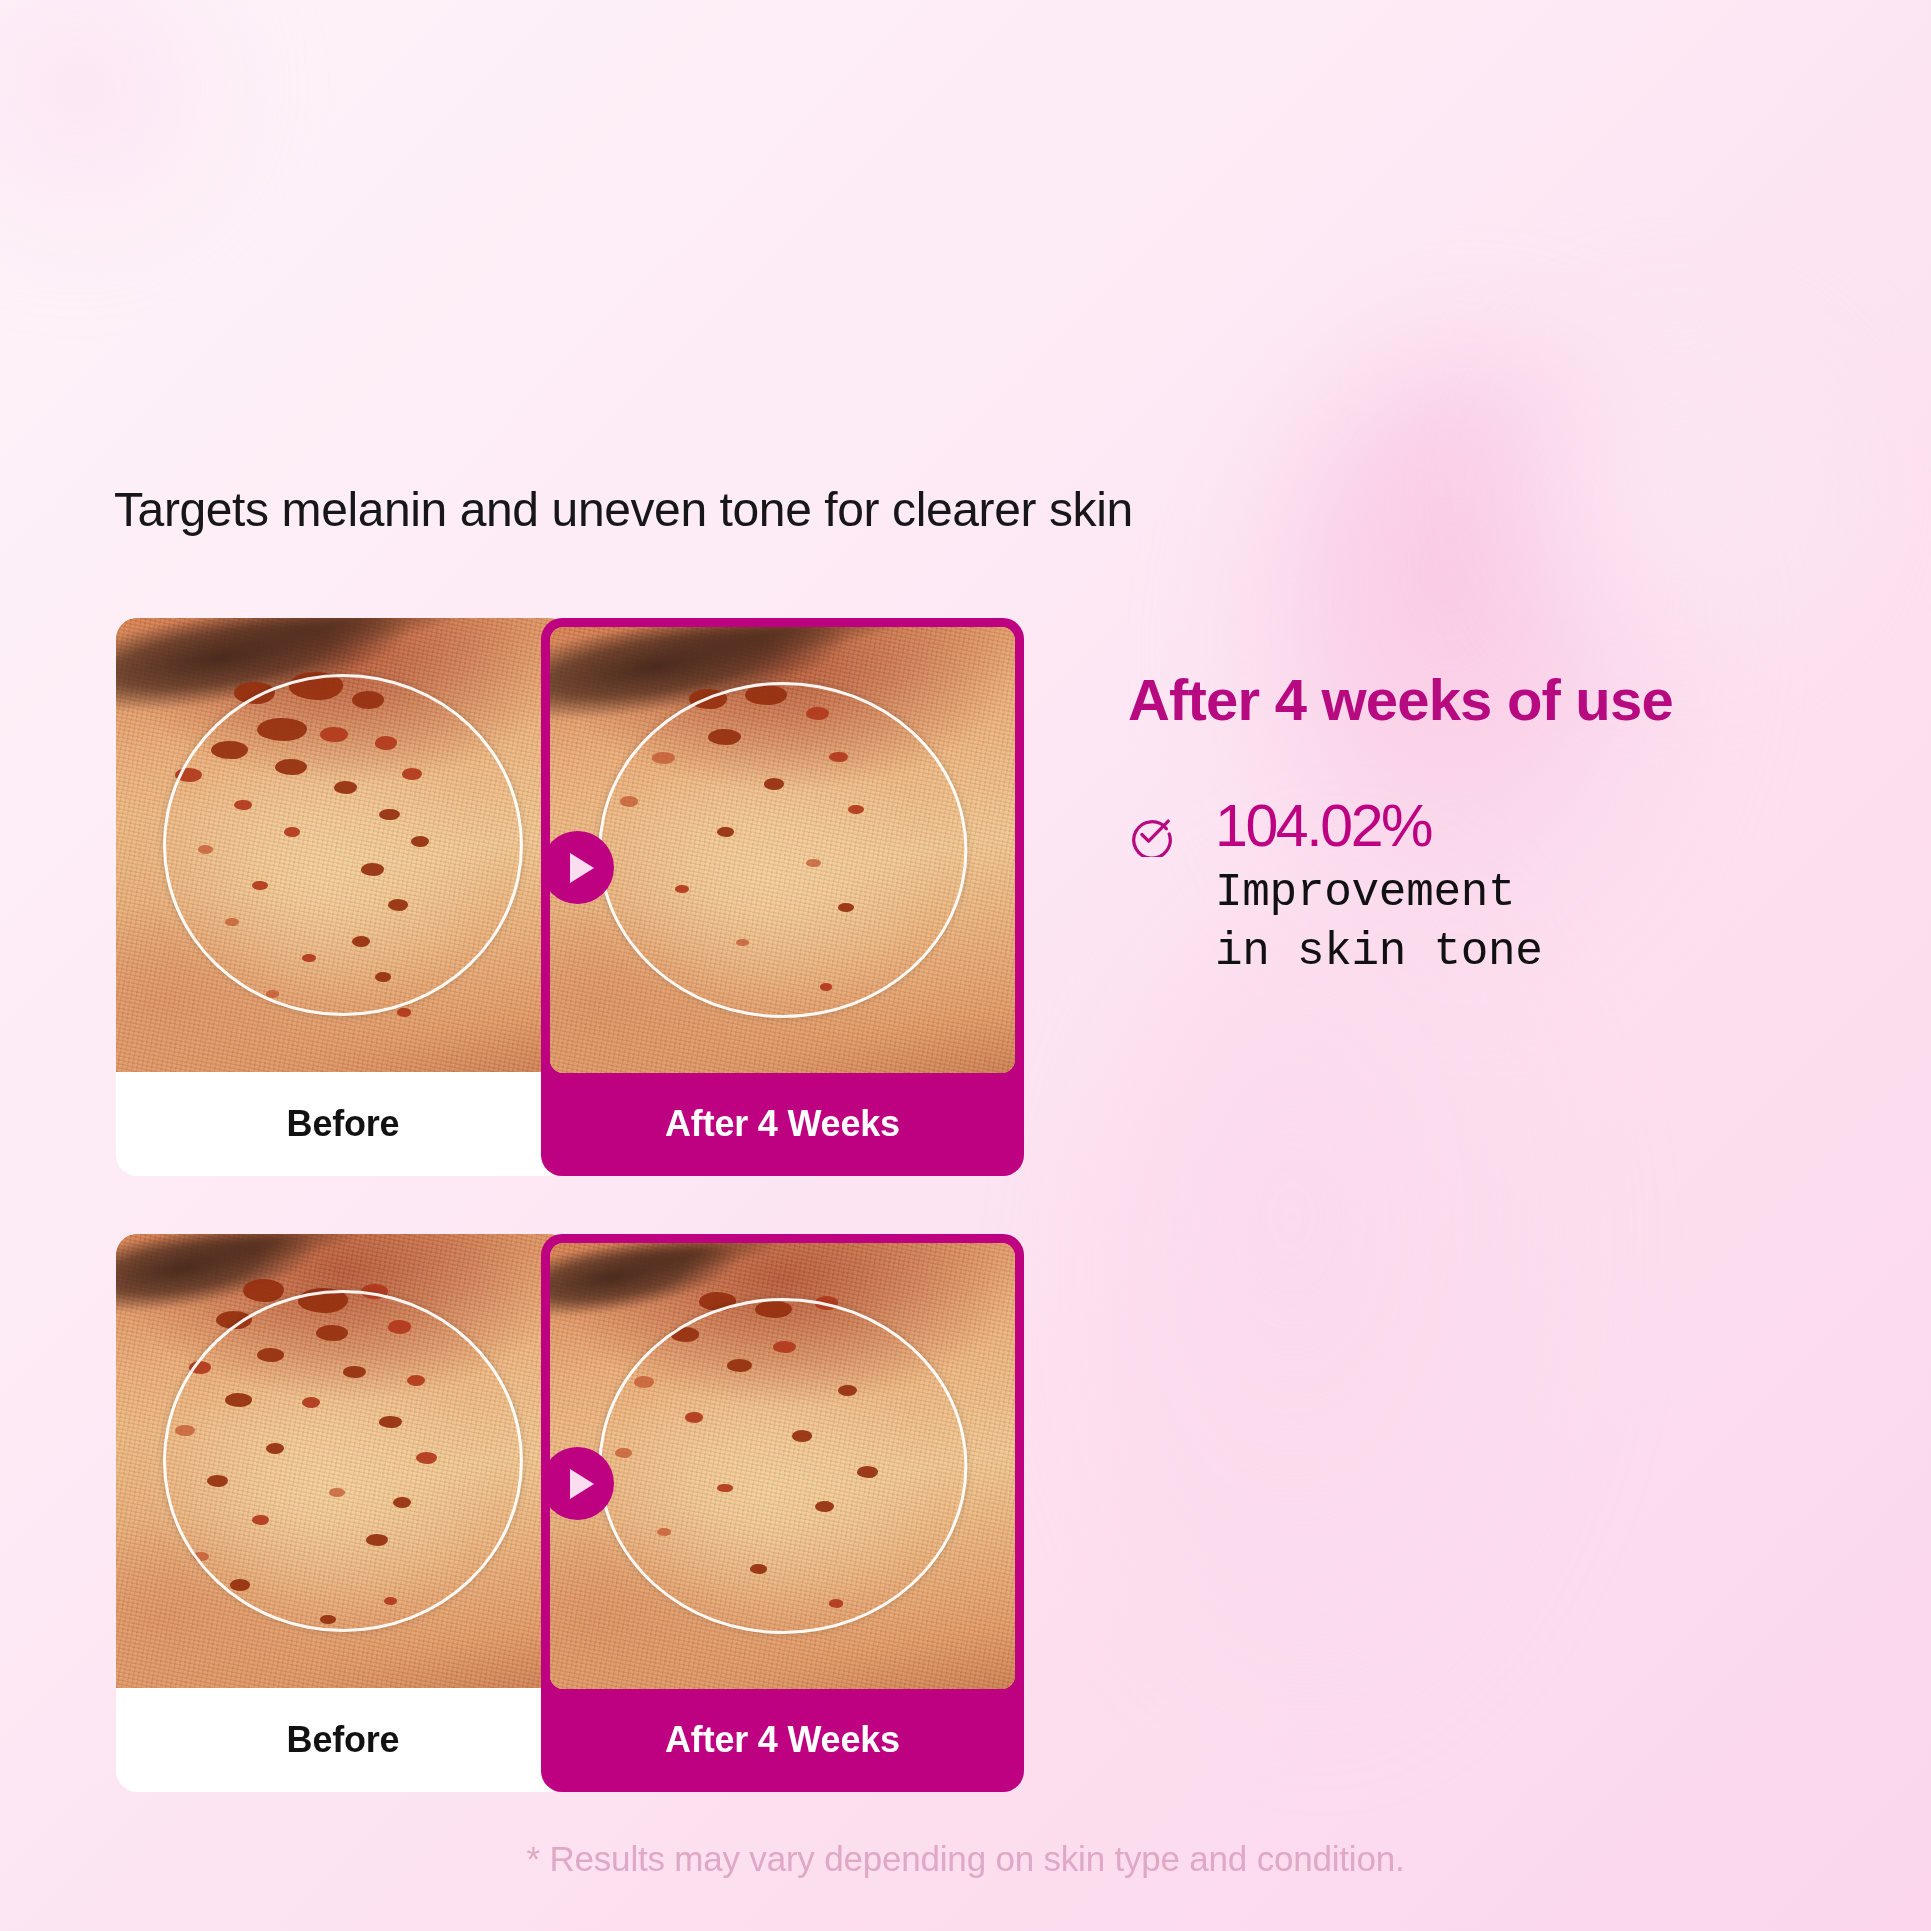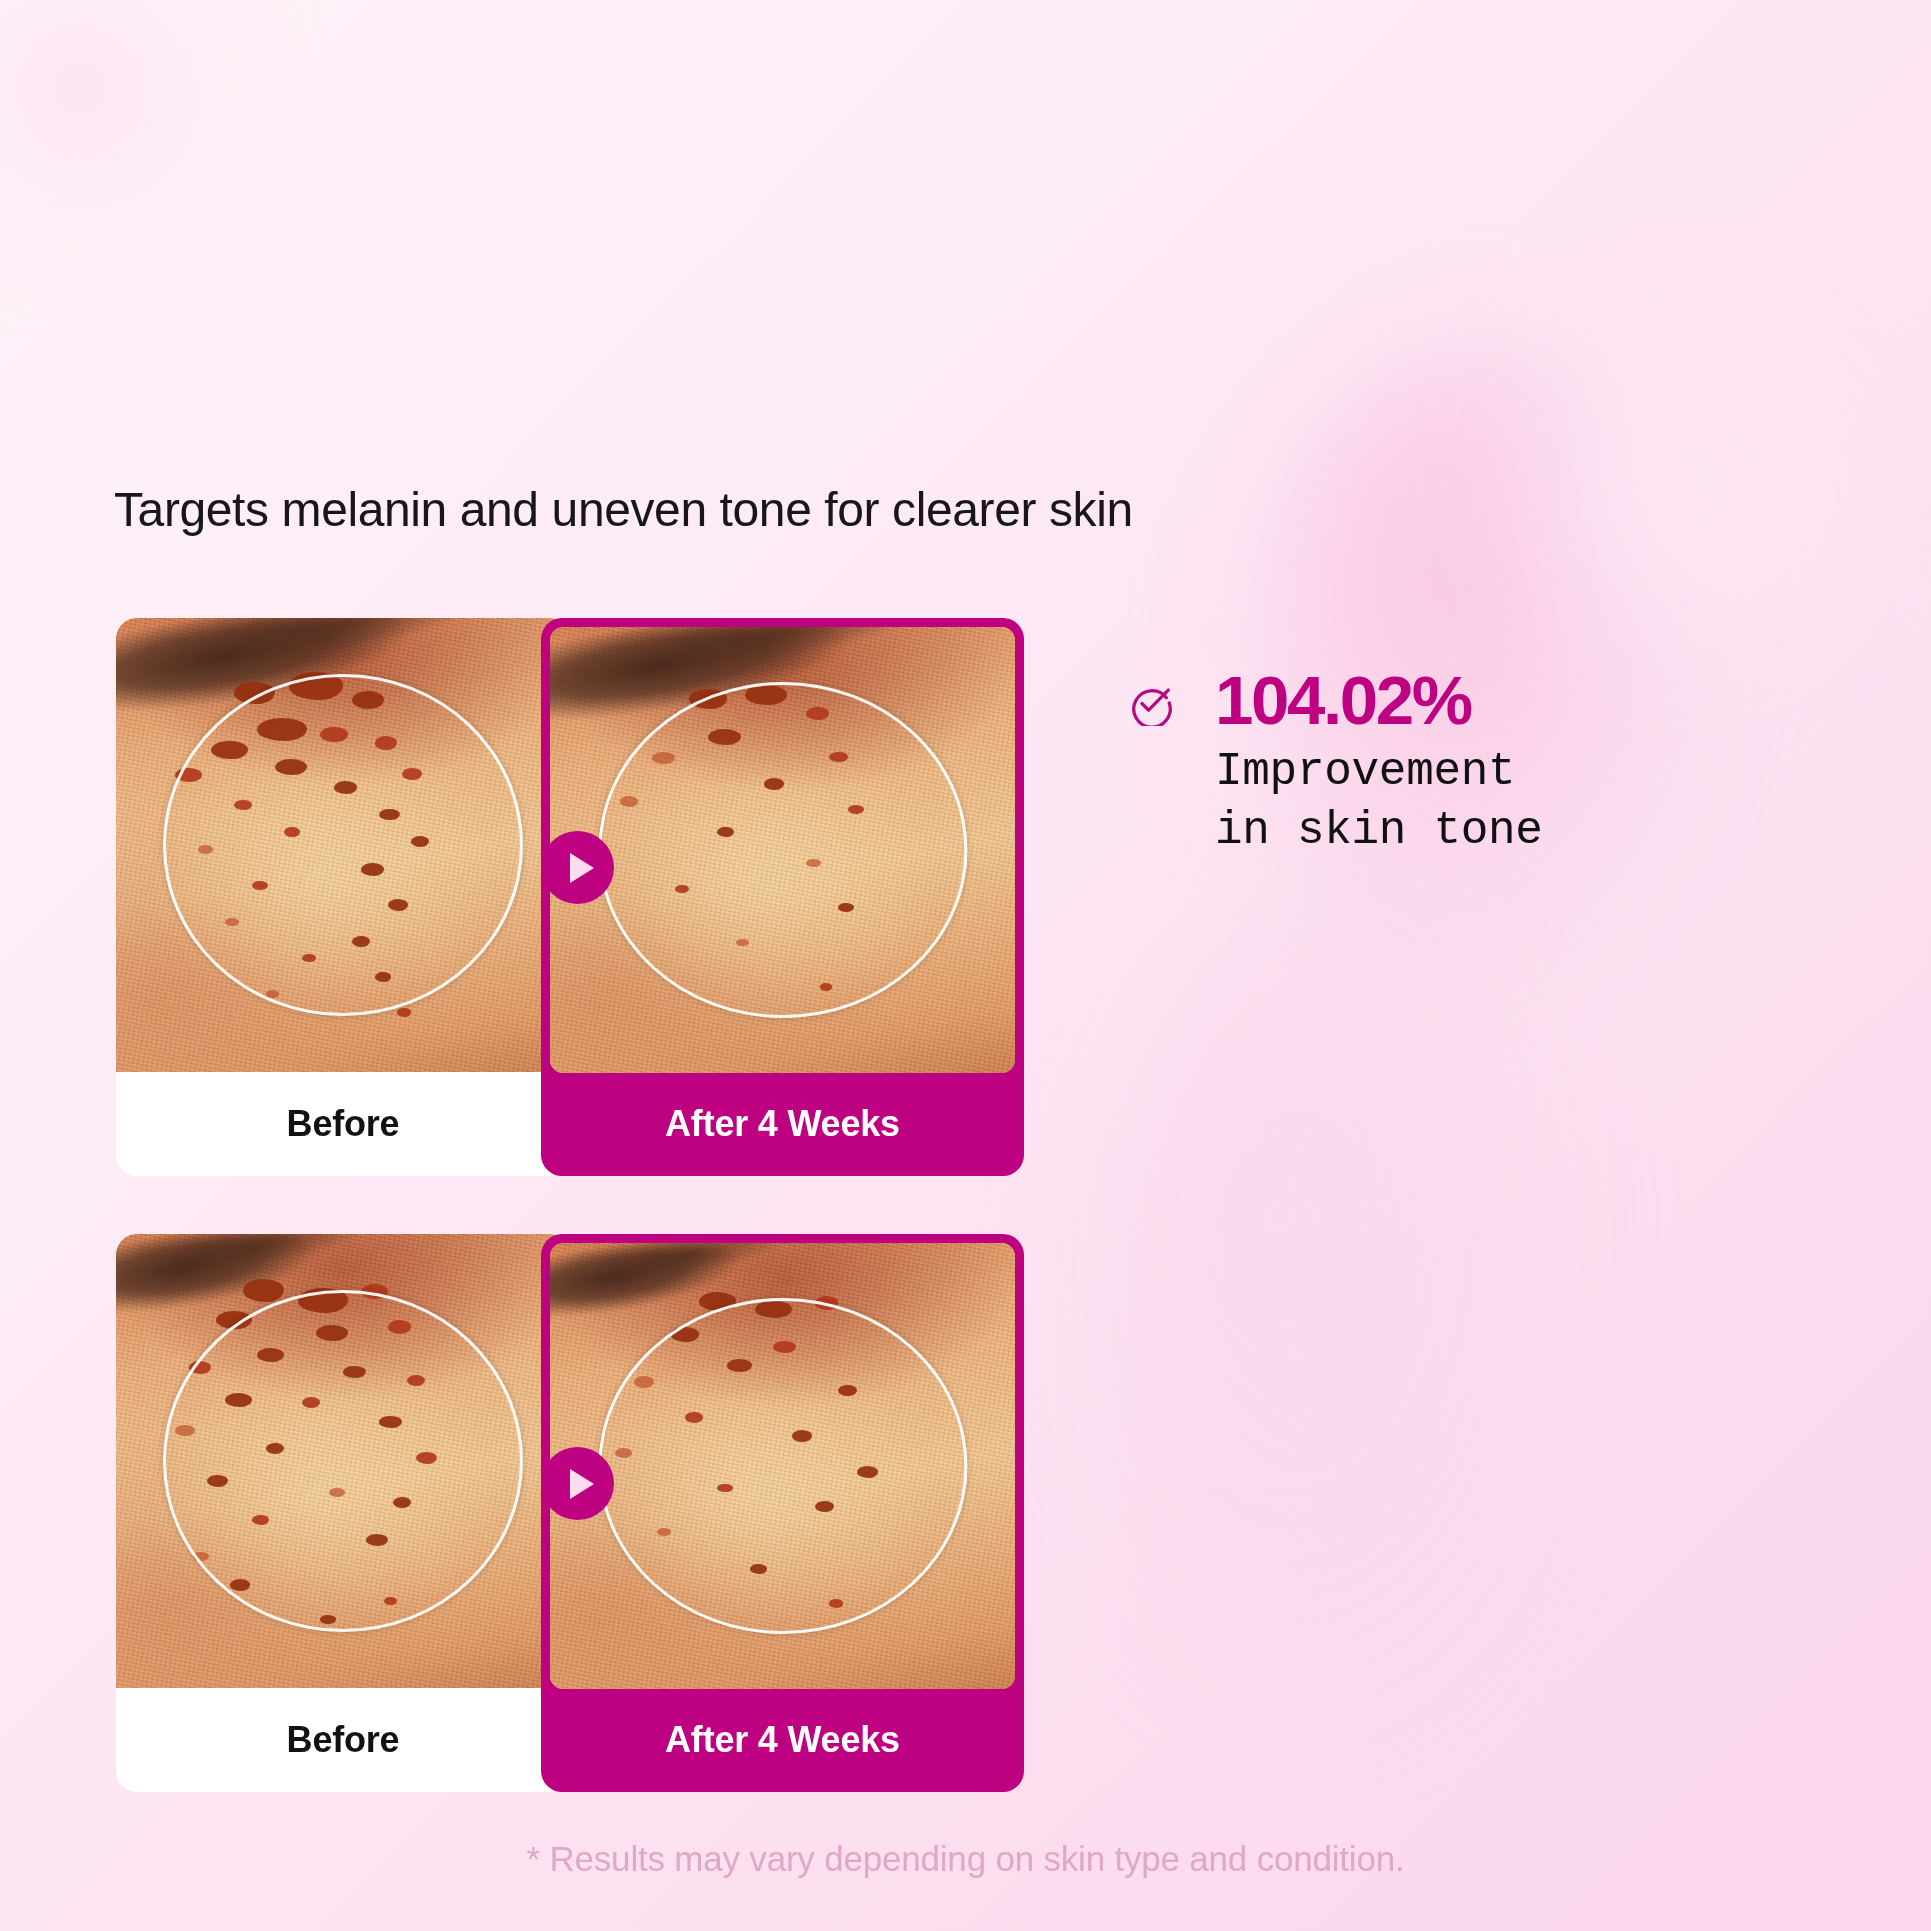--- a/index.html
+++ b/index.html
@@ -240,22 +240,22 @@
   .stat:last-child { margin-bottom: 0; }
   .check-icon {
     position: absolute;
     left: 0;
     top: 13.5px;
     width: 46px;
     height: 46px;
   }
   .stat-value {
     color: #bd0180;
-    font-size: 69px;
-    font-weight: 700;
+    font-size: 59px;
+    font-weight: 400;
     letter-spacing: -2.4px;
     line-height: 1.0;
     margin: 0 0 7.7px 0;
   }
   .stat-label {
     color: #111114;
     font-size: 46px;
     font-weight: 400;
     line-height: 1.28;
     letter-spacing: -0.3px;
@@ -429,20 +429,21 @@
       </div>
 
       <div class="arrow-badge">
         <span class="tri"></span>
       </div>
     </div>
 
   </div>
 
   <div class="stats">
+    <h2 class="stats-title">After 4 weeks of use</h2>
 
     <div class="stat">
       <span class="check-icon">
         <svg viewBox="0 0 48 48" width="46" height="46" fill="none">
           <path d="M40 18.5A19 19 0 1 0 43 24" stroke="#b70a80" stroke-width="3.4" stroke-linecap="round"></path>
           <path d="M14.5 24.5 L21.5 31.5 L42 10.5" stroke="#b70a80" stroke-width="3.4" stroke-linecap="round" stroke-linejoin="round"></path>
         </svg>
       </span>
       <p class="stat-value">104.02%</p>
       <p class="stat-label" style="white-space:pre-line;font-family:Liberation Mono, monospace;">Improvement

